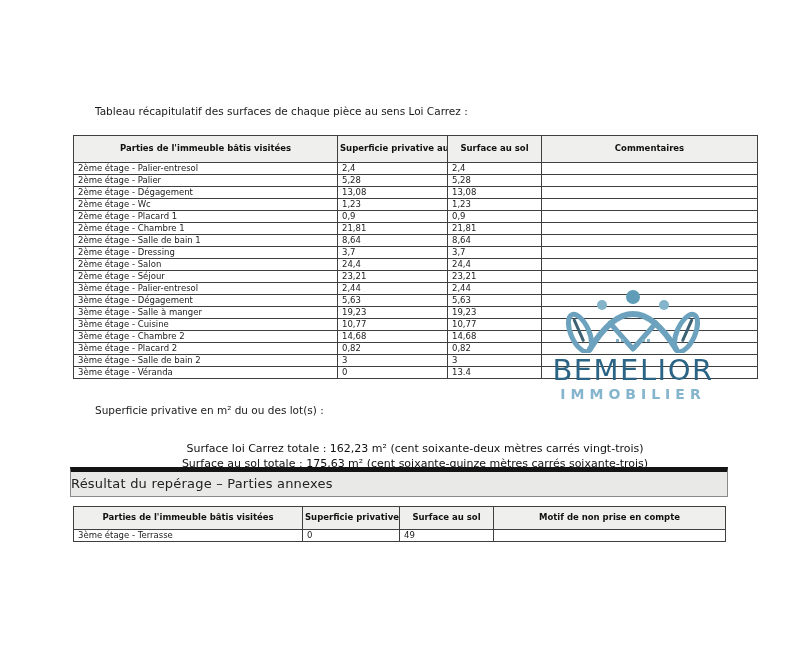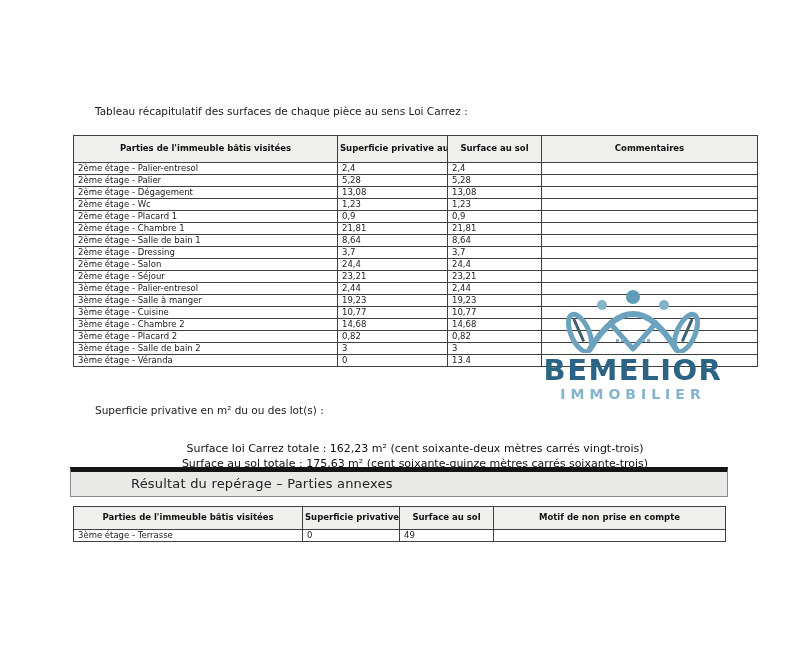--- a/index.html
+++ b/index.html
@@ -30,26 +30,26 @@
   .totals {
     position:absolute; left:40px; top:441px; width:750px; text-align:center;
     font-size:11px; font-weight:normal; line-height:15px; color:#111;
   }
   .section-header {
     position:absolute; left:70px; top:467px; width:658px; box-sizing:border-box;
     background:#e9e9e7; border:1px solid #8a8a8a; border-top:5px solid #141414;
     height:30px;
   }
   .section-header .section-title {
-    font-size:13px; color:#222; padding-left:12px; line-height:24px; letter-spacing:0.2px;margin-left:48px;
+    font-size:13px; color:#222; line-height:24px; letter-spacing:0.2px;
   }
 
   .logo { position:absolute; left:523px; top:289px; width:220px; text-align:center; z-index:5; }
   .logo-mark { display:block; margin:0 auto; }
-  .logo-name { font-size:29px; font-weight:bold; letter-spacing:1.5px; color:#2b6485; line-height:32px; margin-top:1px; }
+  .logo-name { font-size:29px; font-weight:normal; letter-spacing:1.5px; color:#2b6485; line-height:32px; margin-top:1px; }
   .logo-tagline { font-size:14px; font-weight:700; letter-spacing:5px; color:#85b4cd; line-height:14px; margin-top:1px; }
 </style>
 </head>
 <body>
 
 <div class="page">
 
   <div class="intro-line">Tableau récapitulatif des surfaces de chaque pièce au sens Loi Carrez :</div>
 
   <table class="doc-table" id="main-table">
@@ -128,20 +128,26 @@
           <td>23,21</td>
           <td></td>
         </tr>
         <tr>
           <td>3ème étage - Palier-entresol</td>
           <td>2,44</td>
           <td>2,44</td>
           <td></td>
         </tr>
         <tr>
+          <td>3ème étage - Dégagement</td>
+          <td>5,63</td>
+          <td>5,63</td>
+          <td></td>
+        </tr>
+        <tr>
           <td>3ème étage - Salle à manger</td>
           <td>19,23</td>
           <td>19,23</td>
           <td></td>
         </tr>
         <tr>
           <td>3ème étage - Cuisine</td>
           <td>10,77</td>
           <td>10,77</td>
           <td></td>

